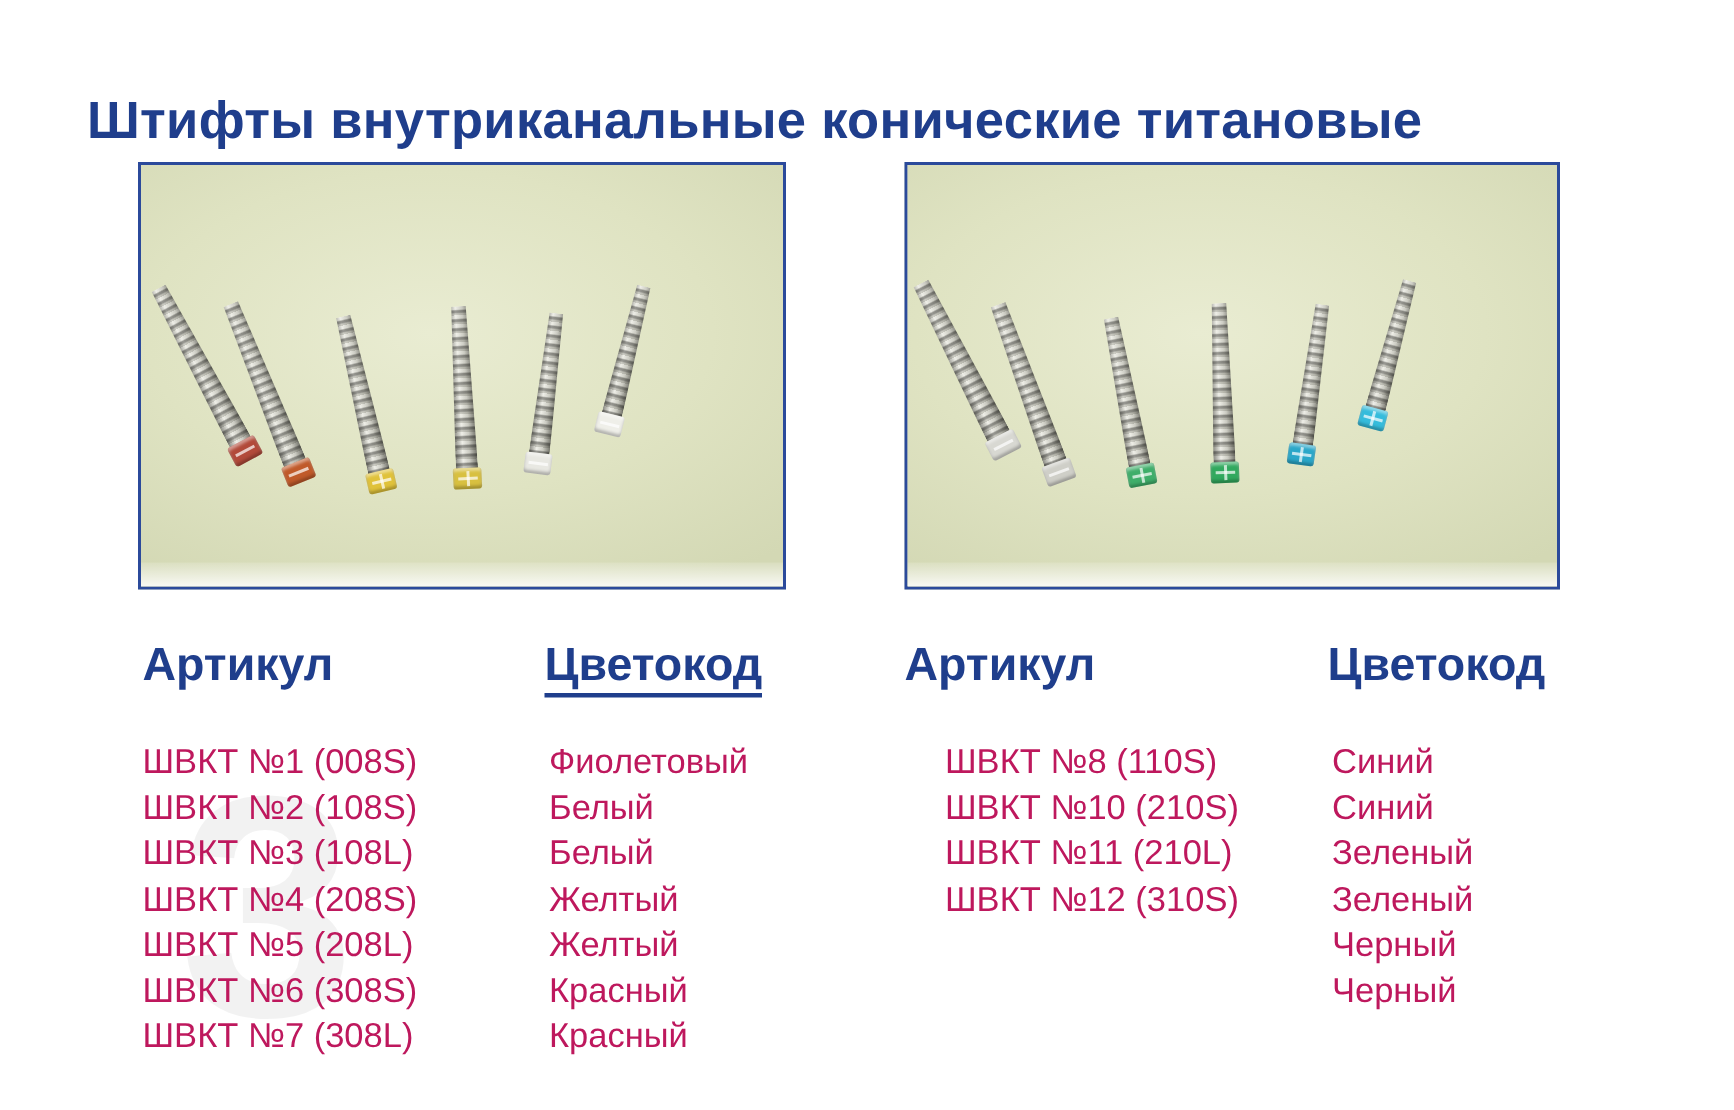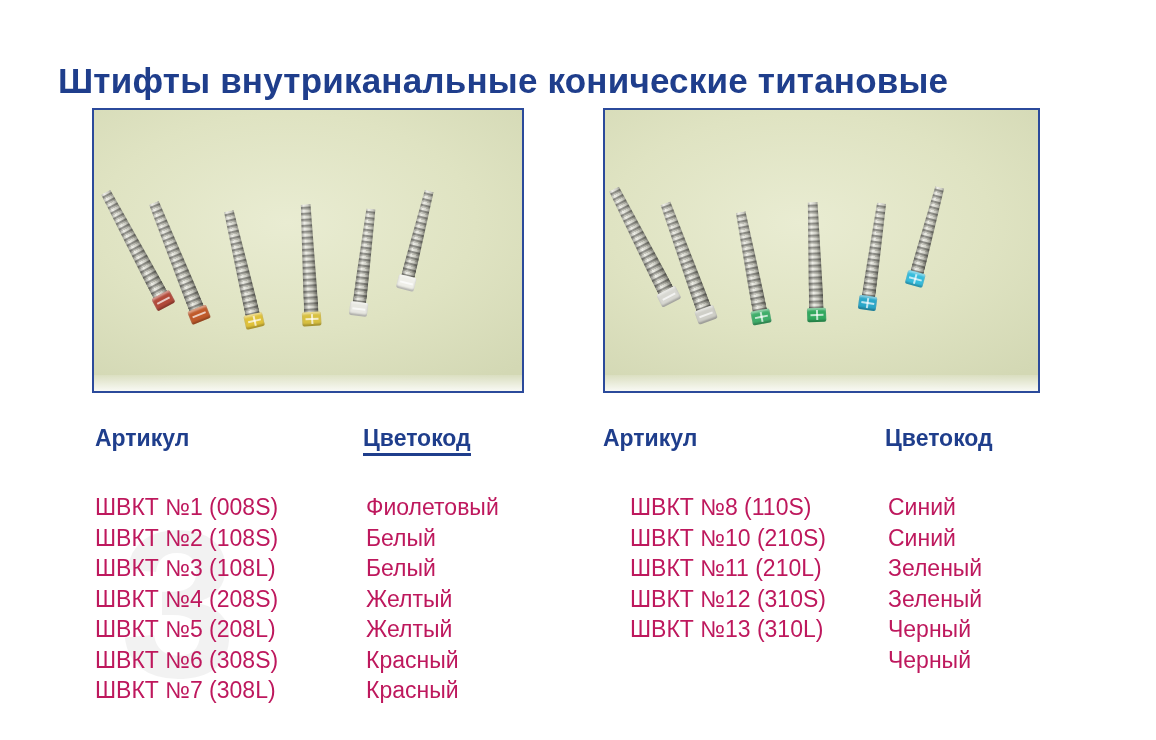--- a/index.html
+++ b/index.html
@@ -97,21 +97,21 @@
     top: 50%;
     width: 2px;
     height: 70%;
     background: rgba(255,255,255,0.7);
     transform: translate(-50%, -50%);
   }
 
   
   .col-head {
     position: absolute;
-    font-size: 23px;
+    font-size: 31px;
     font-weight: bold;
     color: #1F3E8C;
     white-space: nowrap;
   }
   .col-head.under {
     border-bottom: 3px solid #1F3E8C;
     padding-bottom: 1px;
   }
 
   .list {
@@ -222,21 +222,20 @@
   <div>Желтый</div>
   <div>Красный</div>
   <div>Красный</div>
 </div>
 
 <div class="list" style="left:603px; top:492px;margin-left:27px;">
   <div>ШВКТ №8 (110S)</div>
   <div>ШВКТ №10 (210S)</div>
   <div>ШВКТ №11 (210L)</div>
   <div>ШВКТ №12 (310S)</div>
-  <div>ШВКТ №13 (310L)</div>
 </div>
 
 <div class="list" style="left:888px; top:492px;">
   <div>Синий</div>
   <div>Синий</div>
   <div>Зеленый</div>
   <div>Зеленый</div>
   <div>Черный</div>
   <div>Черный</div>
 </div>

